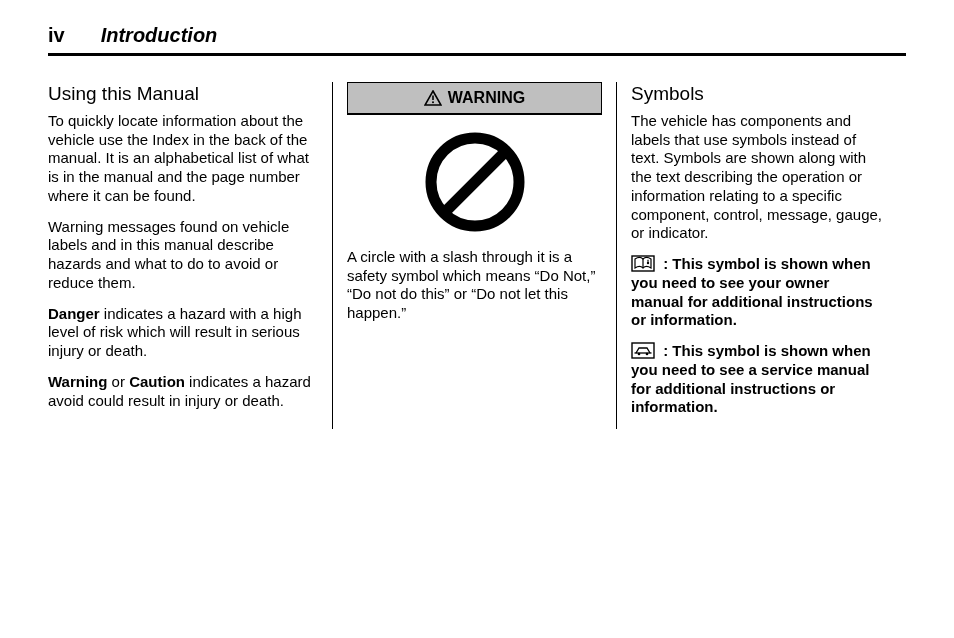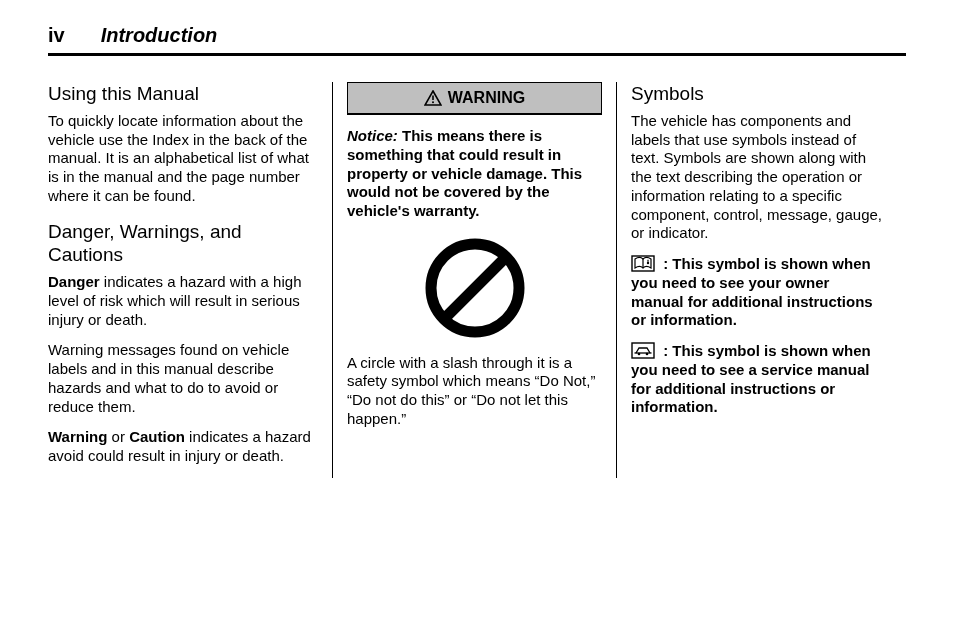--- a/index.html
+++ b/index.html
@@ -97,47 +97,43 @@
   <span class="page-num">iv</span>
   <span class="page-title">Introduction</span>
 </div>
 
 <div class="columns">
 
   <div class="col">
     <h2>Using this Manual</h2>
     <p>To quickly locate information about the vehicle use the Index in the back of the manual. It is an alphabetical list of what is in the manual and the page number where it can be found.</p>
 
-    <h2 class="gap-top">Danger, Warnings, and Cautions</h2>
+    <p>Warning messages found on vehicle labels and in this manual describe hazards and what to do to avoid or reduce them.</p>
+
     <p>
       <b>Danger</b><span> indicates a hazard with a high level of risk which will result in serious injury or death.</span>
     </p>
-
-    <p>Warning messages found on vehicle labels and in this manual describe hazards and what to do to avoid or reduce them.</p>
 
     <p>
       <b>Warning</b><span> or </span><b>Caution</b><span> indicates a hazard avoid could result in injury or death.</span>
     </p>
   </div>
 
   <div class="col">
     <div class="warning-box">
       <div class="warning-head">
         <svg width="18" height="16" viewBox="0 0 18 16">
           <path d="M9 1 L17 15 L1 15 Z" fill="none" stroke="#000" stroke-width="1.6"></path>
           <line x1="9" y1="5.5" x2="9" y2="10" stroke="#000" stroke-width="1.6"></line>
           <circle cx="9" cy="12.3" r="1" fill="#000"></circle>
         </svg>
         <span>WARNING</span>
       </div>
     </div>
 
-    <p class="notice">
-      <b><span class="lead">Notice:</span><span> This means there is something that could result in property or vehicle damage. This would not be covered by the vehicle's warranty.</span></b>
-    </p>
 
     <div class="prohibit-wrap">
       <svg width="110" height="110" viewBox="0 0 110 110">
         <circle cx="55" cy="55" r="44" fill="none" stroke="#000" stroke-width="11"></circle>
         <line x1="26" y1="84" x2="84" y2="26" stroke="#000" stroke-width="11"></line>
       </svg>
     </div>
 
     <p>A circle with a slash through it is a safety symbol which means “Do Not,” “Do not do this” or “Do not let this happen.”</p>
   </div>

